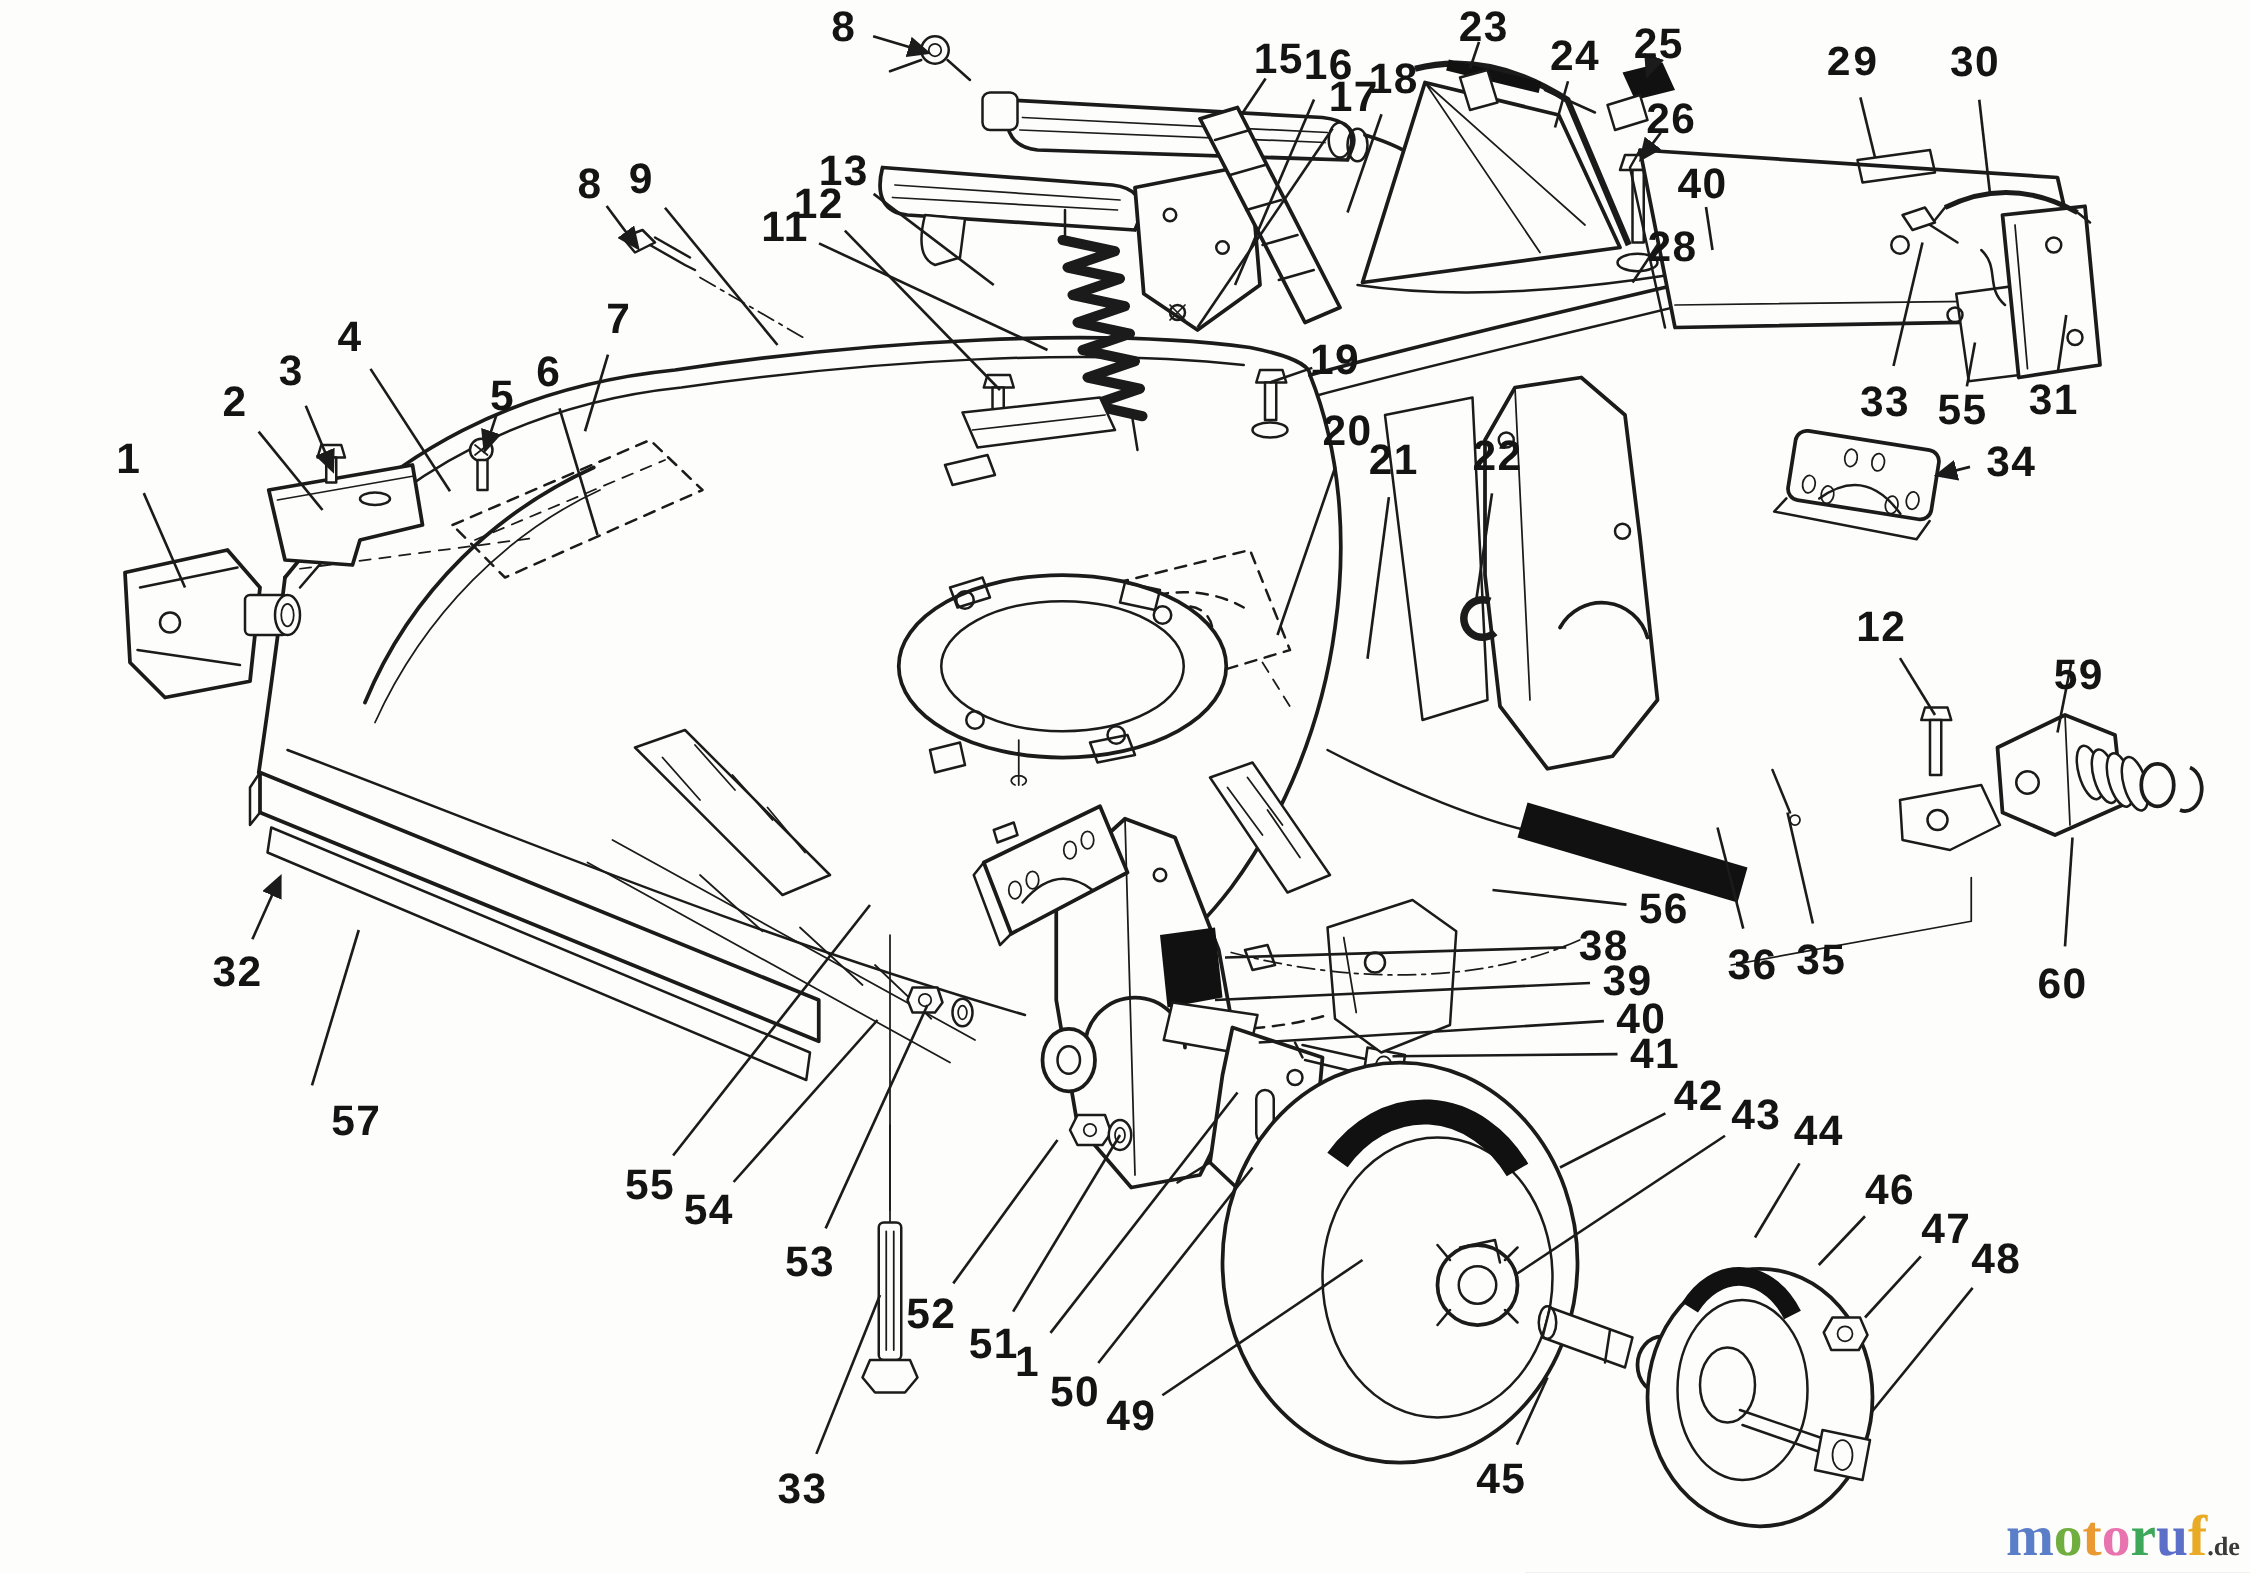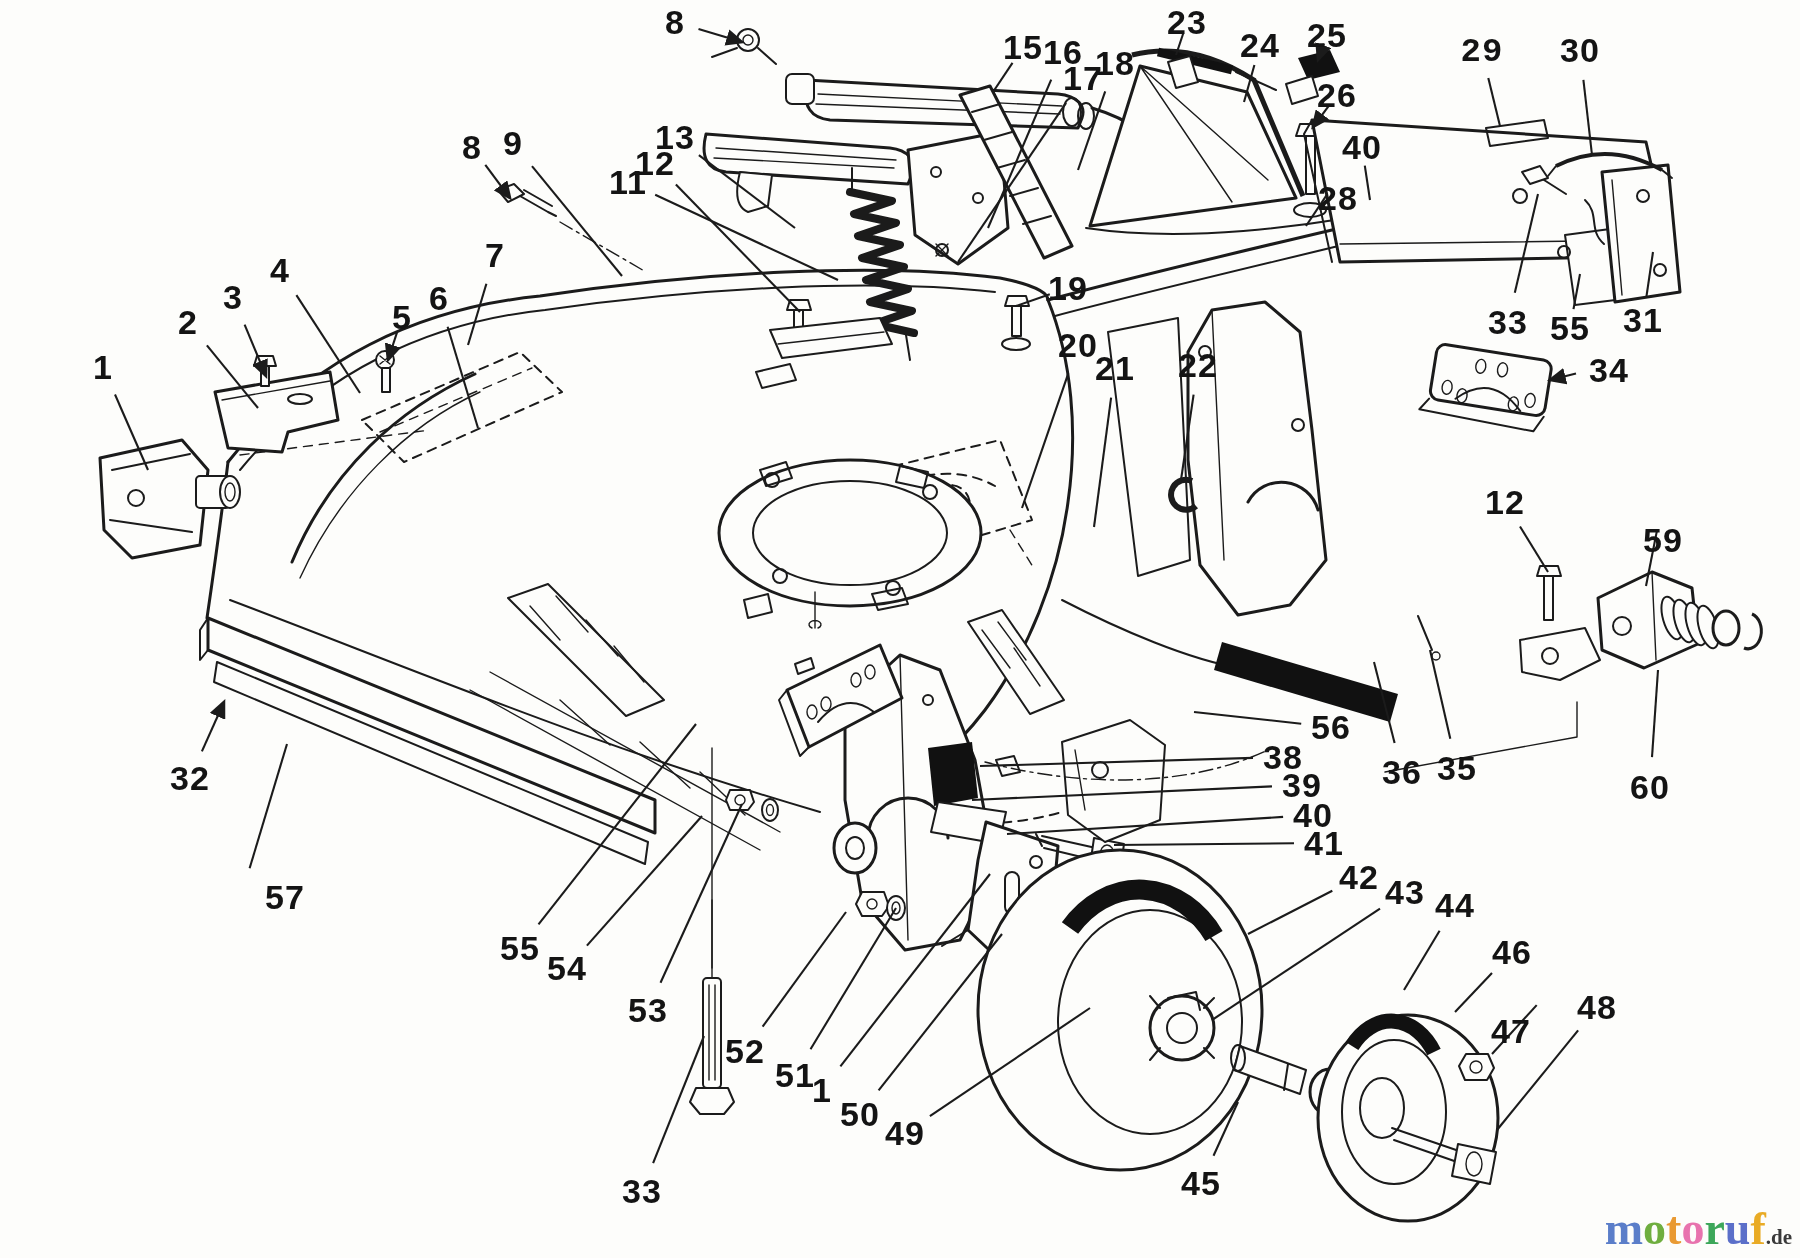--- a/index.html
+++ b/index.html
@@ -454,21 +454,21 @@
       <div class="part-label" style="left: 1313px; top: 815px;">40</div>
       <div class="part-label" style="left: 1324px; top: 843px;">41</div>
       <div class="part-label" style="left: 1359px; top: 877px;">42</div>
       <div class="part-label" style="left: 1405px; top: 892px;">43</div>
       <div class="part-label" style="left: 1455px; top: 905px;">44</div>
       <div class="part-label" style="left: 1457px; top: 768px;">35</div>
       <div class="part-label" style="left: 1402px; top: 772px;">36</div>
       <div class="part-label" style="left: 1650px; top: 787px;">60</div>
       <div class="part-label" style="left: 1201px; top: 1183px;">45</div>
       <div class="part-label" style="left: 1512px; top: 952px;">46</div>
-      <div class="part-label" style="left: 1511px; top: 983px; margin-top: 48px;">47</div>
+      <div class="part-label" style="left: 1557px; top: 983px;">47</div>
       <div class="part-label" style="left: 1597px; top: 1007px;">48</div>
       <div class="part-label" style="left: 905px; top: 1133px;">49</div>
       <div class="part-label" style="left: 860px; top: 1114px;">50</div>
       <div class="part-label" style="left: 822px; top: 1090px;">1</div>
       <div class="part-label" style="left: 795px; top: 1075px;">51</div>
       <div class="part-label" style="left: 745px; top: 1051px;">52</div>
       <div class="part-label" style="left: 648px; top: 1010px;">53</div>
       <div class="part-label" style="left: 567px; top: 968px;">54</div>
       <div class="part-label" style="left: 520px; top: 948px;">55</div>
       <div class="part-label" style="left: 241px; top: 897px; margin-left: 44px;">57</div>

